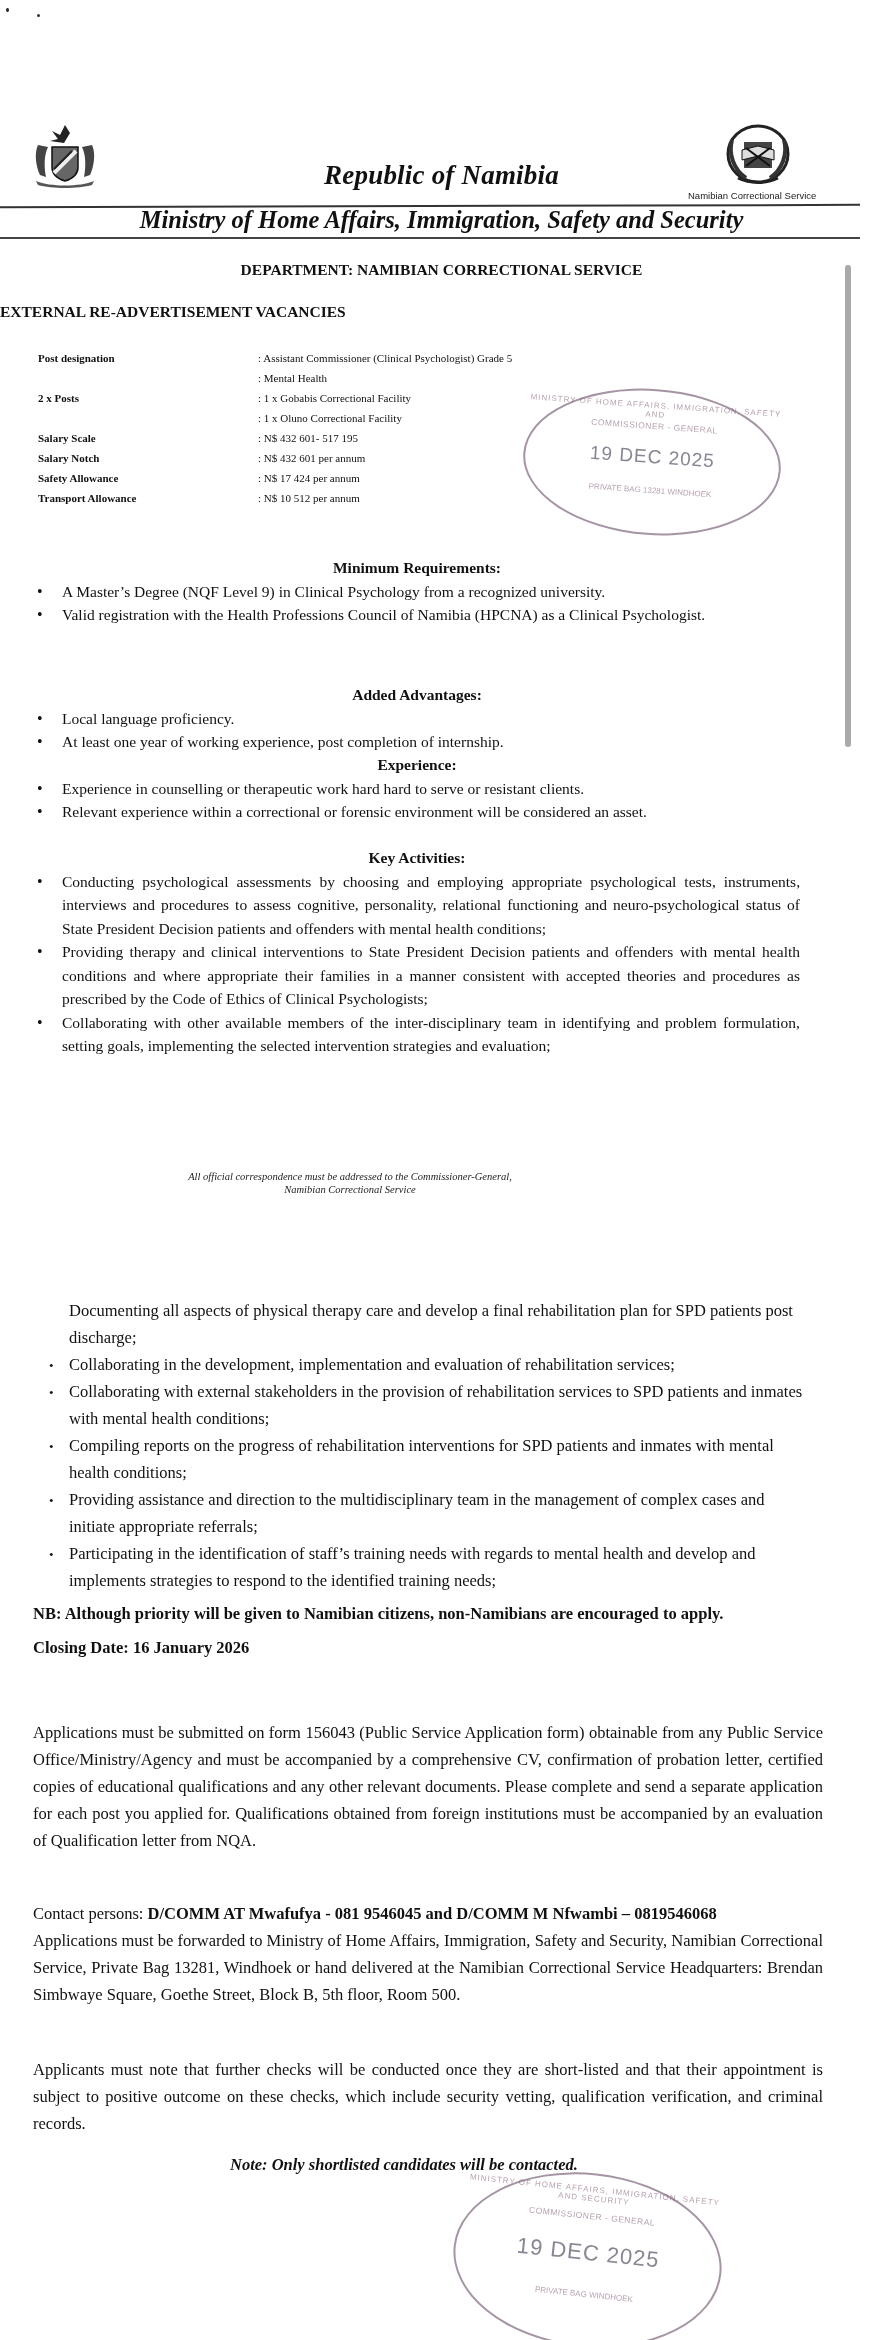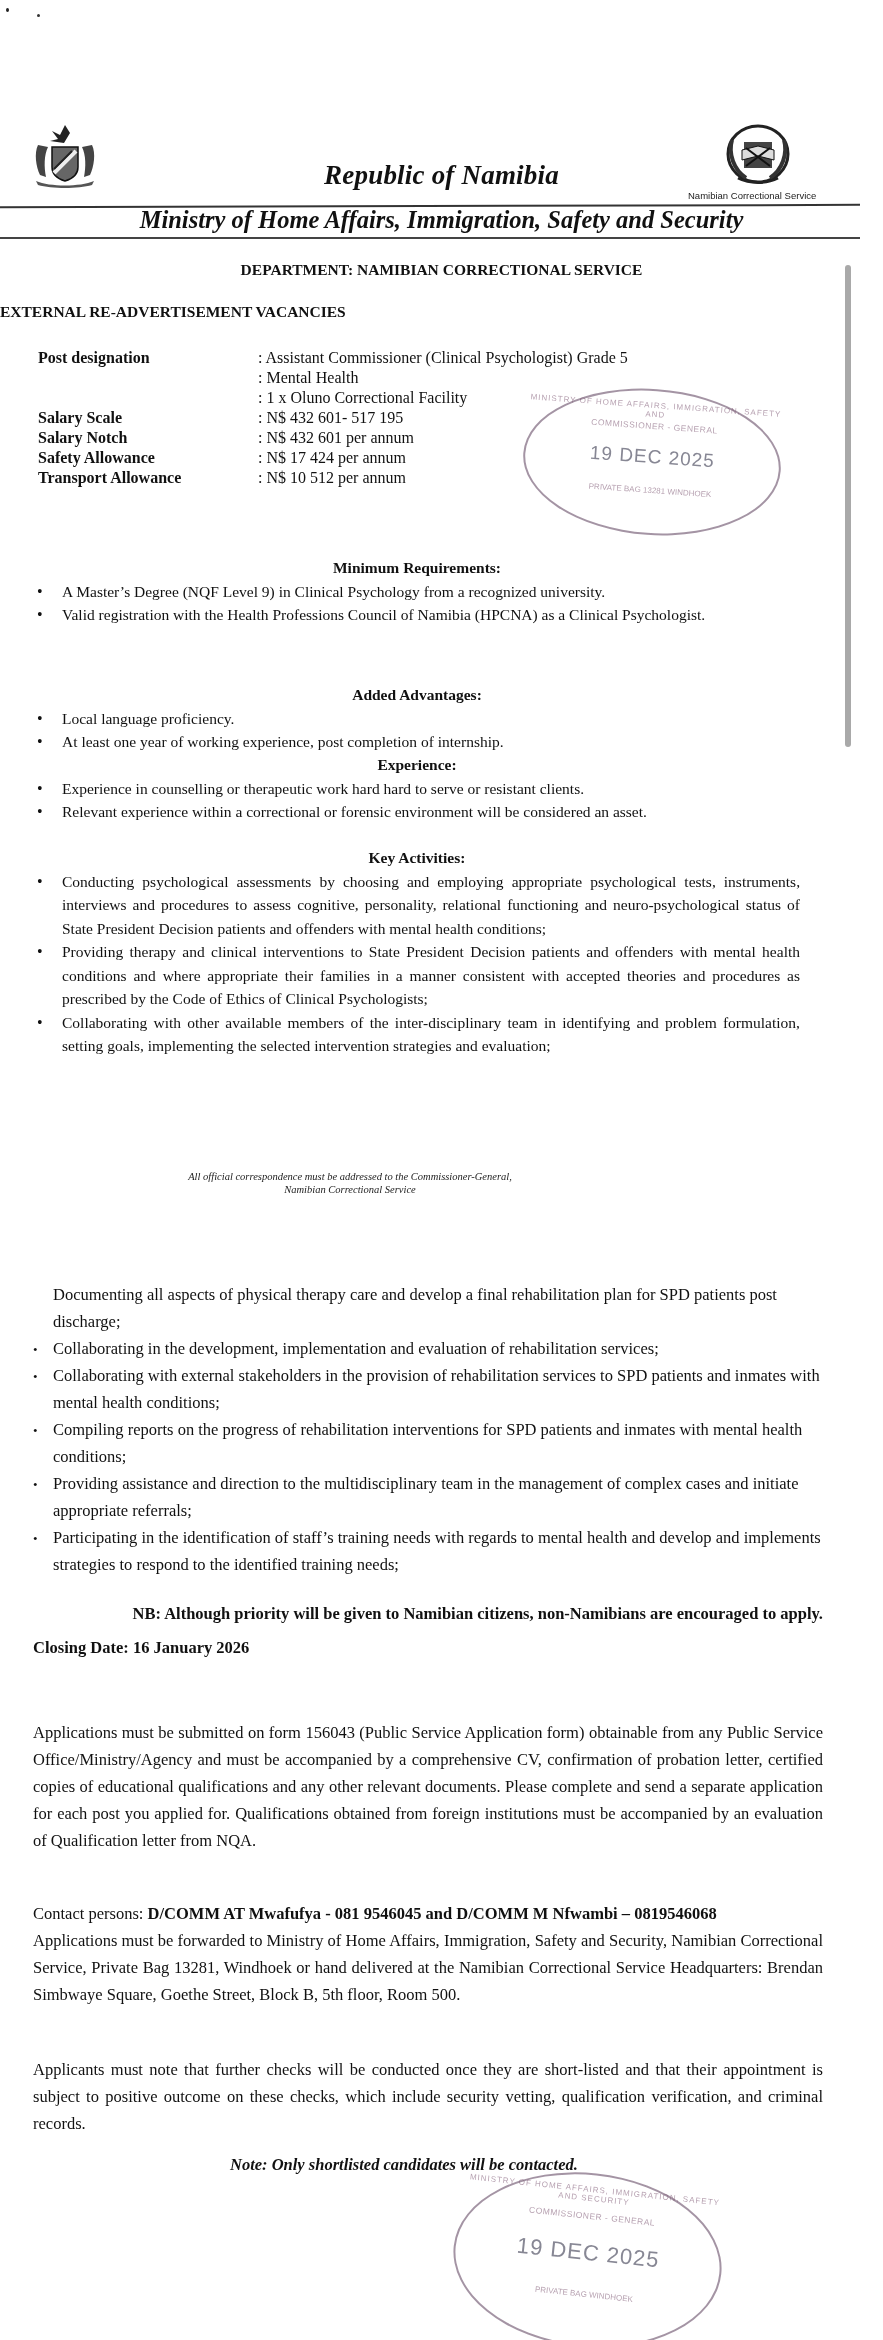--- a/index.html
+++ b/index.html
@@ -17,37 +17,37 @@
   .rep-title { left: 0; width: 883px; top: 160px; text-align: center; font-size: 27px; font-weight: bold; font-style: italic; letter-spacing: 0.2px; }
   .ncs-caption { left: 688px; top: 190px; font-family: "Liberation Sans", sans-serif; font-size: 9.5px; color: #222; }
   .rule1 { left: 0; top: 205px; width: 860px; height: 2px; background: #333; transform: rotate(-0.15deg); }
   .ministry { left: 0; top: 206px; width: 883px; text-align: center; font-size: 24.5px; font-weight: bold; font-style: italic; }
   .rule2 { left: 0; top: 237px; width: 860px; height: 1.5px; background: #444; }
 
   .dept { left: 0; width: 883px; top: 261px; text-align: center; font-size: 15.5px; font-weight: bold; font-family: Liberation Serif, serif; }
   .ext { left: 0; width: 883px; top: 303px; font-size: 15.5px; font-weight: bold; }
 
   
-  .dt { left: 38px; top: 348px; font-size: 16px; line-height: 20px; }
+  .dt { left: 38px; top: 348px; font-size: 11px; line-height: 20px; }
   .dt .row { display: flex; }
   .dt .lbl { width: 220px; font-weight: bold; }
   .dt .val { width: 380px; }
 
   
   .sec { left: 34px; width: 766px; font-size: 15.5px; line-height: 23.5px; }
   .sec h4 { margin: 0; font-size: 15.5px; font-weight: bold; text-align: center; }
   .sec ul { margin: 0; padding-left: 0; list-style: none; }
   .sec li { position: relative; padding-left: 28px; text-align: justify; }
   .sec li::before { content: "•"; position: absolute; left: 3px; top: 0; font-size: 16px; }
 
   .footer-note { left: 0; width: 700px; top: 1170px; text-align: center; font-size: 10.5px; font-style: italic; line-height: 13px; color: #222; }
 
   
   .sec2 { left: 33px; width: 790px; font-size: 16.5px; line-height: 27px; }
-  .sec2 ul { margin: 0; padding: 0; list-style: none; }
+  .sec2 ul { margin: 16px; padding: 0; list-style: none; }
   .sec2 li { position: relative; padding-left: 20px; text-align: left; }
   .sec2 li.bullet::before { content: "•"; position: absolute; left: 0px; top: 1px; font-size: 13px; }
   .sec2 p { margin: 0; text-align: justify; }
   .bold { font-weight: bold; }
   .note-final { left: 230px; top: 2155px; font-size: 16.5px; font-style: italic; font-weight: bold; }
 
   
   .stamp { border: 2px solid rgba(90,60,90,0.55); border-radius: 50%; color: rgba(120,80,110,0.55); font-family: "Liberation Sans", sans-serif; }
   .stamp .date { position: absolute; width: 100%; text-align: center; font-size: 19px; letter-spacing: 1px; color: rgba(70,70,90,0.65); }
   .stamp .arc-top { position: absolute; width: 100%; text-align: center; font-size: 8px; letter-spacing: 1px; }
@@ -99,20 +99,24 @@
 <div class="abs dt">
   <div class="row">
       <span class="lbl">Post designation</span>
       <span class="val">: Assistant Commissioner (Clinical Psychologist) Grade 5</span>
     </div>
   <div class="row">
       <span class="lbl"></span>
       <span class="val">: Mental Health</span>
     </div>
   <div class="row">
+      <span class="lbl">2 x Posts</span>
+      <span class="val">: 1 x Gobabis Correctional Facility</span>
+    </div>
+  <div class="row">
       <span class="lbl"></span>
       <span class="val">: 1 x Oluno Correctional Facility</span>
     </div>
   <div class="row">
       <span class="lbl">Salary Scale</span>
       <span class="val">: N$ 432 601- 517 195</span>
     </div>
   <div class="row">
       <span class="lbl">Salary Notch</span>
       <span class="val">: N$ 432 601 per annum</span>
@@ -177,21 +181,21 @@
     <li>Documenting all aspects of physical therapy care and develop a final rehabilitation plan for SPD patients post discharge;</li>
     <li class="bullet">Collaborating in the development, implementation and evaluation of rehabilitation services;</li>
     <li class="bullet">Collaborating with external stakeholders in the provision of rehabilitation services to SPD patients and inmates with mental health conditions;</li>
     <li class="bullet">Compiling reports on the progress of rehabilitation interventions for SPD patients and inmates with mental health conditions;</li>
     <li class="bullet">Providing assistance and direction to the multidisciplinary team in the management of complex cases and initiate appropriate referrals;</li>
     <li class="bullet">Participating in the identification of staff’s training needs with regards to mental health and develop and implements strategies to respond to the identified training needs;</li>
   </ul>
 </div>
 
 <div class="abs sec2" style="top:1600px; width:790px;">
-  <p class="bold" style="text-align:right;">NB: Although priority will be given to Namibian citizens, non-Namibians are encouraged to apply.</p>
+  <p class="bold" style="text-align:left;">NB: Although priority will be given to Namibian citizens, non-Namibians are encouraged to apply.</p>
 </div>
 
 <div class="abs sec2" style="top:1634px;">
   <p class="bold">Closing Date: 16 January 2026</p>
 </div>
 
 <div class="abs sec2" style="top:1719px;">
   <p>Applications must be submitted on form 156043 (Public Service Application form) obtainable from any Public Service Office/Ministry/Agency and must be accompanied by a comprehensive CV, confirmation of probation letter, certified copies of educational qualifications and any other relevant documents. Please complete and send a separate application for each post you applied for. Qualifications obtained from foreign institutions must be accompanied by an evaluation of Qualification letter from NQA.</p>
 </div>
 

